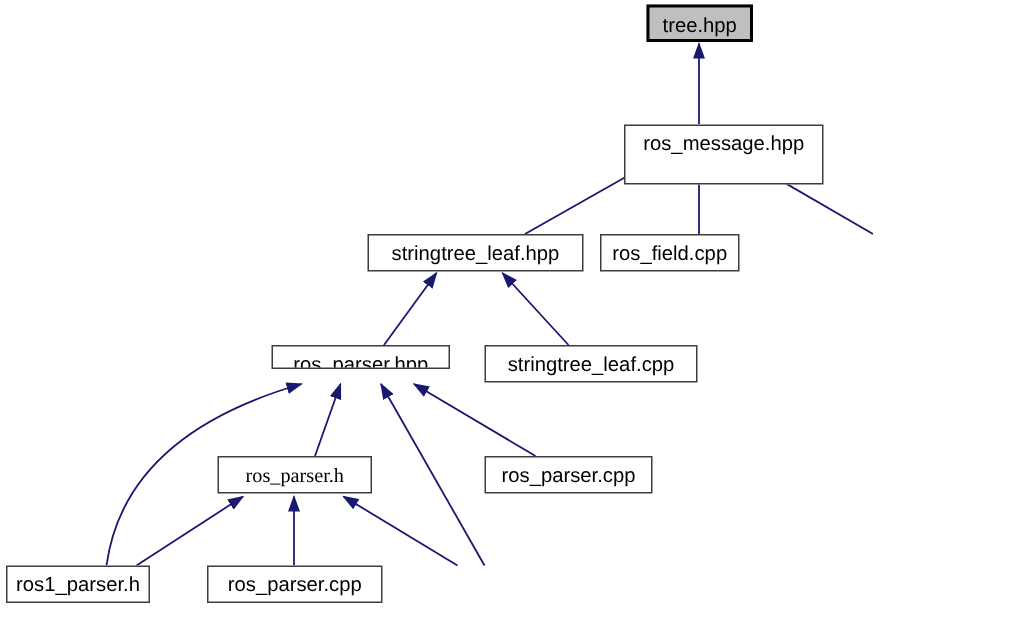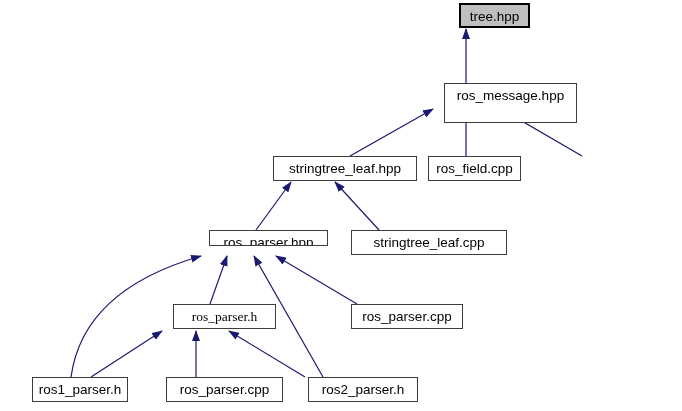--- a/index.html
+++ b/index.html
@@ -35,21 +35,20 @@
     position: absolute;
     box-sizing: border-box;
     background: var(--node-fill, #ffffff);
     border: 1px solid var(--node-border, #3d3d3d);
     color: #000000;
     font-size: 13.5px;
     text-align: center;
     white-space: nowrap;
     overflow: hidden;
     cursor: pointer;
-    margin-left: 28px;
   }
   .node.highlighted {
     background: var(--highlight-fill, #bfbfbf);
     border: 2px solid #000000;
     cursor: default;
   }
 </style>
 </head>
 <body>
 
@@ -76,20 +75,19 @@
         <path d="M305,377 L229,331" class="edge" marker-end="url(#arrow)"></path>
         <path d="M323,377 L254,256" class="edge" marker-end="url(#arrow)"></path>
       </g>
   </svg>
 
   <div class="node highlighted" style="left: 431px; top: 3px; width: 71px; height: 25px; line-height: 23px;">tree.hpp</div>
   <div class="node" style="left: 416px; top: 83px; width: 133px; height: 40px; line-height: 23px;">ros_message.hpp</div>
   <div class="node" style="left: 245px; top: 156px; width: 144px; height: 25px; line-height: 23px;">stringtree_leaf.hpp</div>
   <div class="node" style="left: 400px; top: 156px; width: 93px; height: 25px; line-height: 23px;">ros_field.cpp</div>
   <div class="node" style="left: 181px; top: 230px; width: 119px; height: 16px; line-height: 23px;">ros_parser.hpp</div>
-  <div class="node" style="left: 323px; top: 230px; width: 156px; height: 25px; line-height: 23px;">stringtree_leaf.cpp</div>
+  <div class="node" style="left: 323px; top: 230px; width: 142px; height: 25px; line-height: 23px;">stringtree_leaf.cpp</div>
   <div class="node" style="left: 145px; top: 304px; width: 103px; height: 25px; line-height: 23px; font-family: Liberation Serif, serif;">ros_parser.h</div>
   <div class="node" style="left: 323px; top: 304px; width: 112px; height: 25px; line-height: 23px;">ros_parser.cpp</div>
   <div class="node" style="left: 4px; top: 377px; width: 96px; height: 25px; line-height: 23px;">ros1_parser.h</div>
   <div class="node" style="left: 138px; top: 377px; width: 117px; height: 25px; line-height: 23px;">ros_parser.cpp</div>
-  <div class="node" style="left: 280px; top: 377px; width: 110px; height: 25px; line-height: 23px;">ros2_parser.h</div>
 
 </div>
 
 </body></html>

